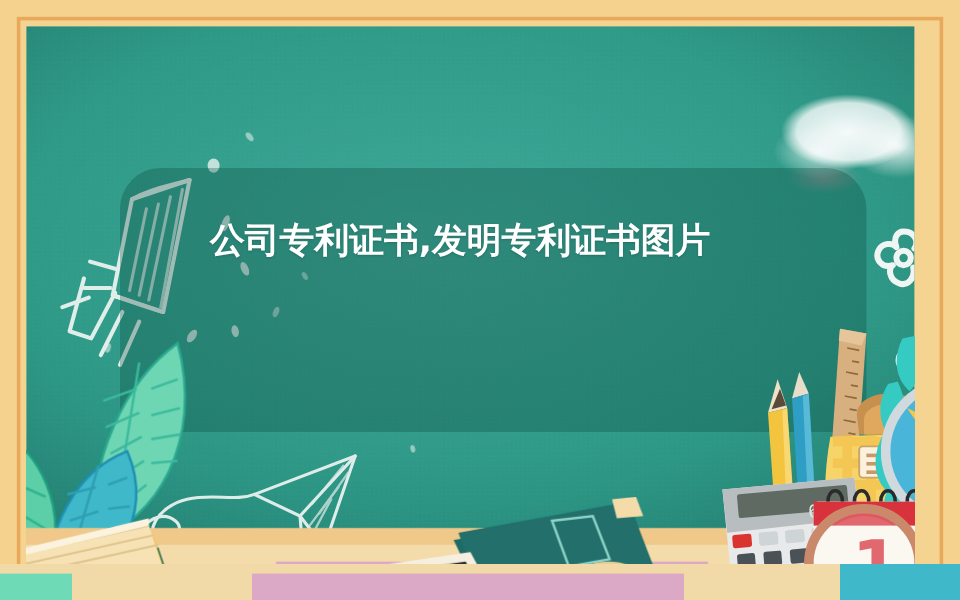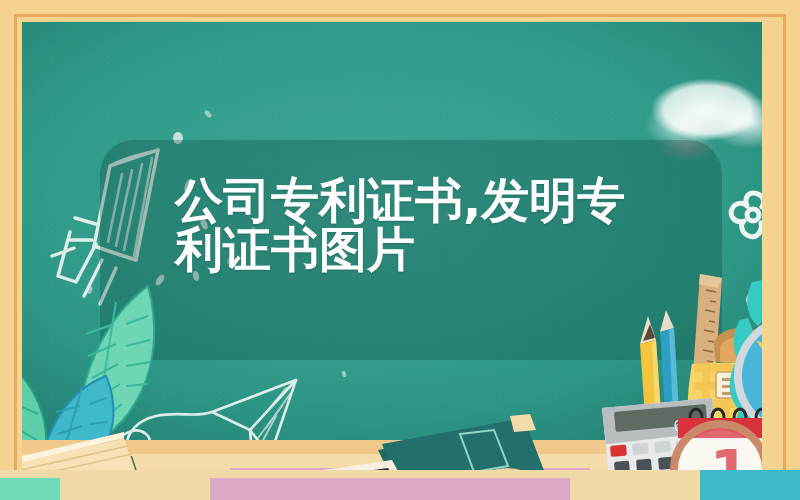--- a/index.html
+++ b/index.html
@@ -48,21 +48,21 @@
     background:rgba(10,70,60,.30);
     border-radius:34px 34px 0 0;
   }
 
   
   .caption{
     position:absolute;left:175px;top:176px;width:470px;
     color:#ffffff;
     font-family:"DejaVu Sans","Liberation Sans",sans-serif;
     font-weight:bold;
-    font-size:48px;line-height:49px;
+    font-size:29px;line-height:49px;
     letter-spacing:0px;
     text-shadow:0 1px 2px rgba(0,0,0,.18);
     white-space:pre-wrap;
   }
 
   
   .chalk{position:absolute;pointer-events:none;}
   .chalk svg{display:block;}
 
   

